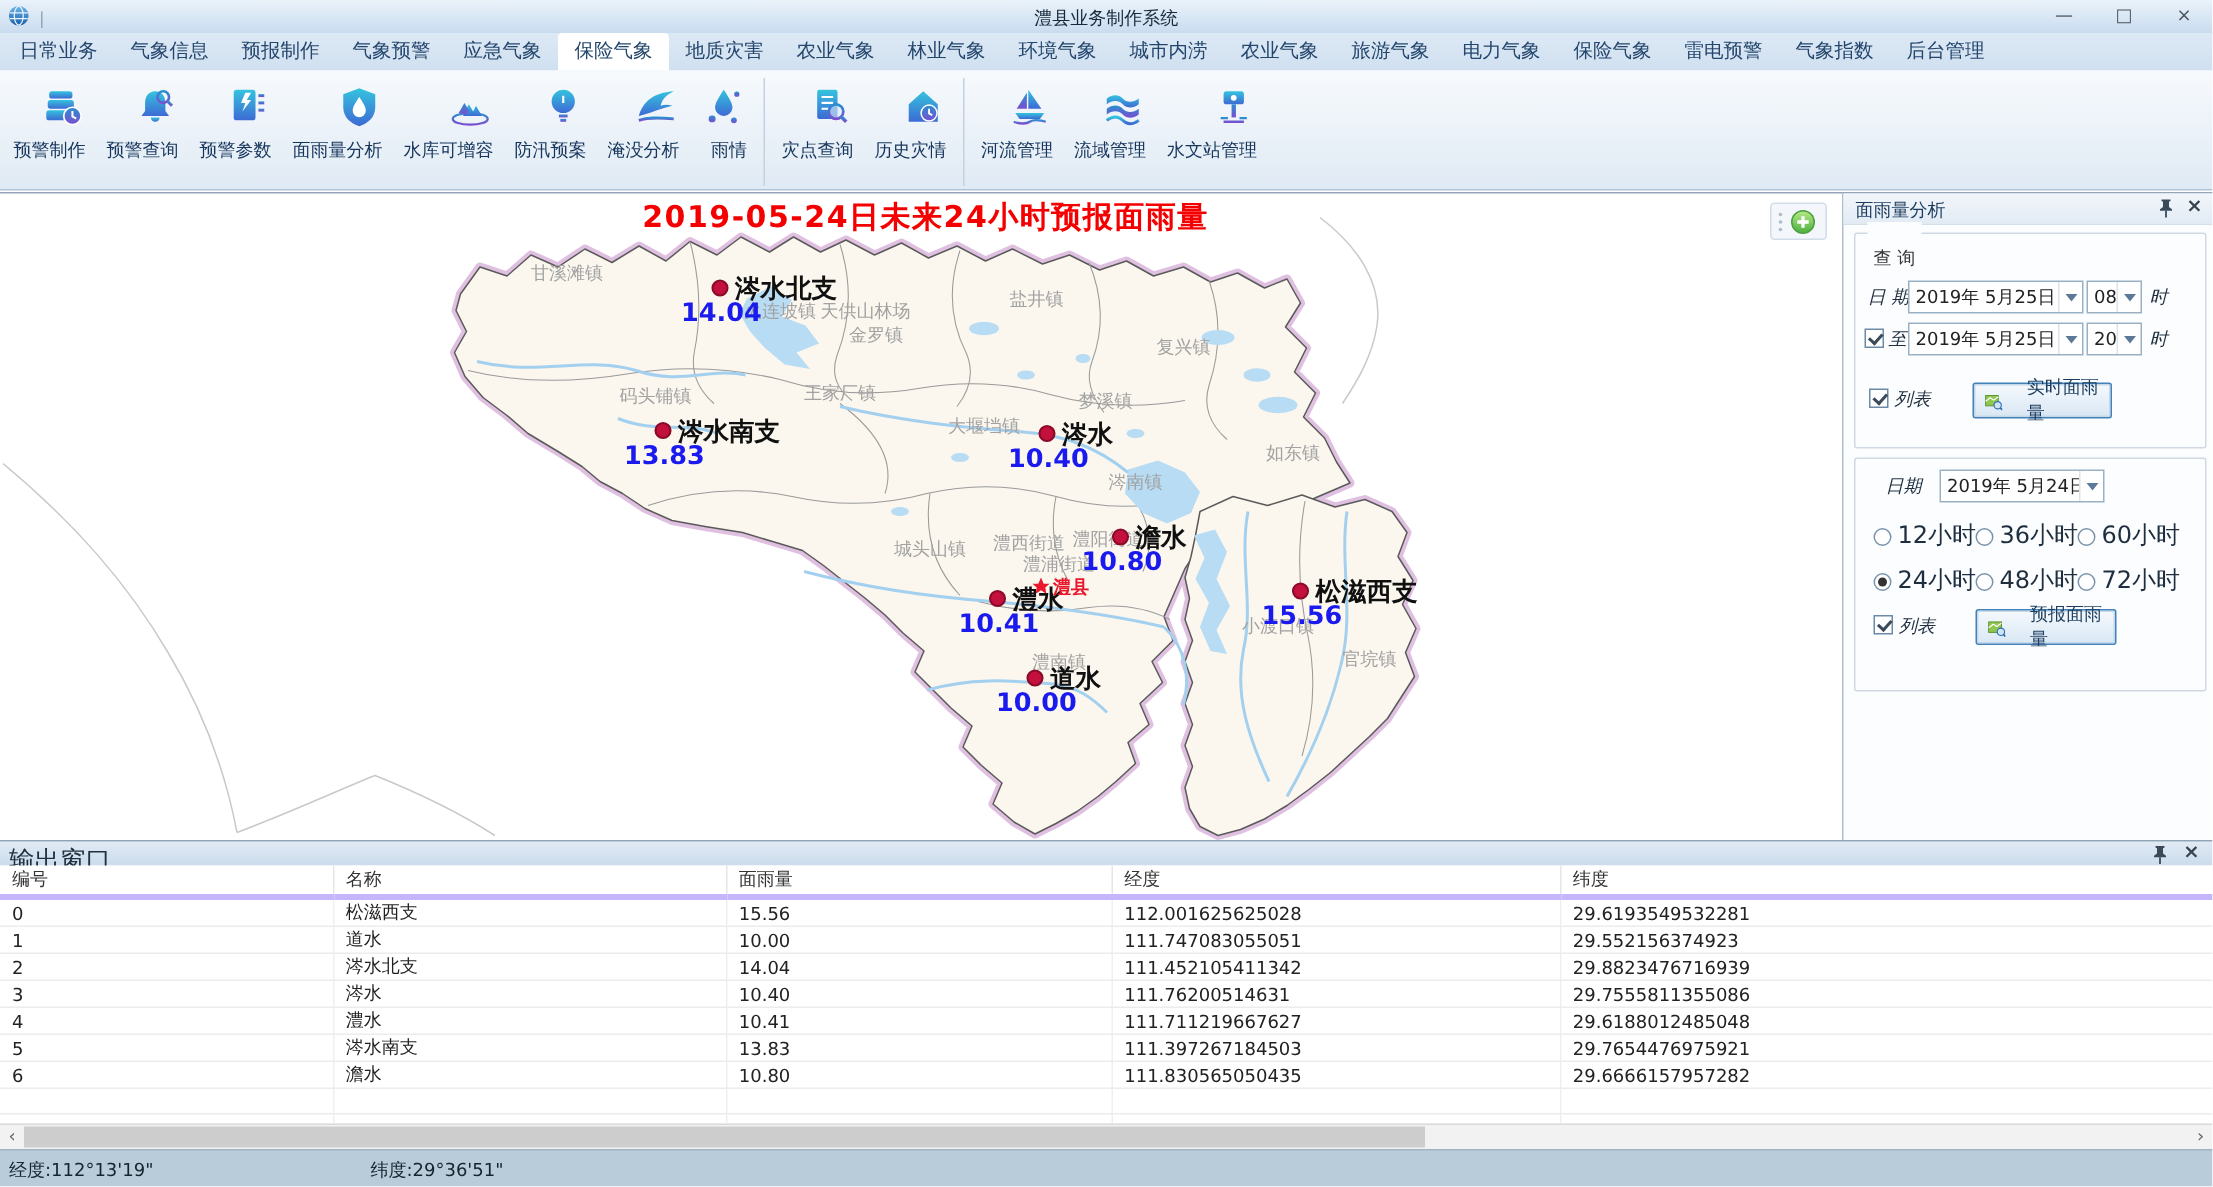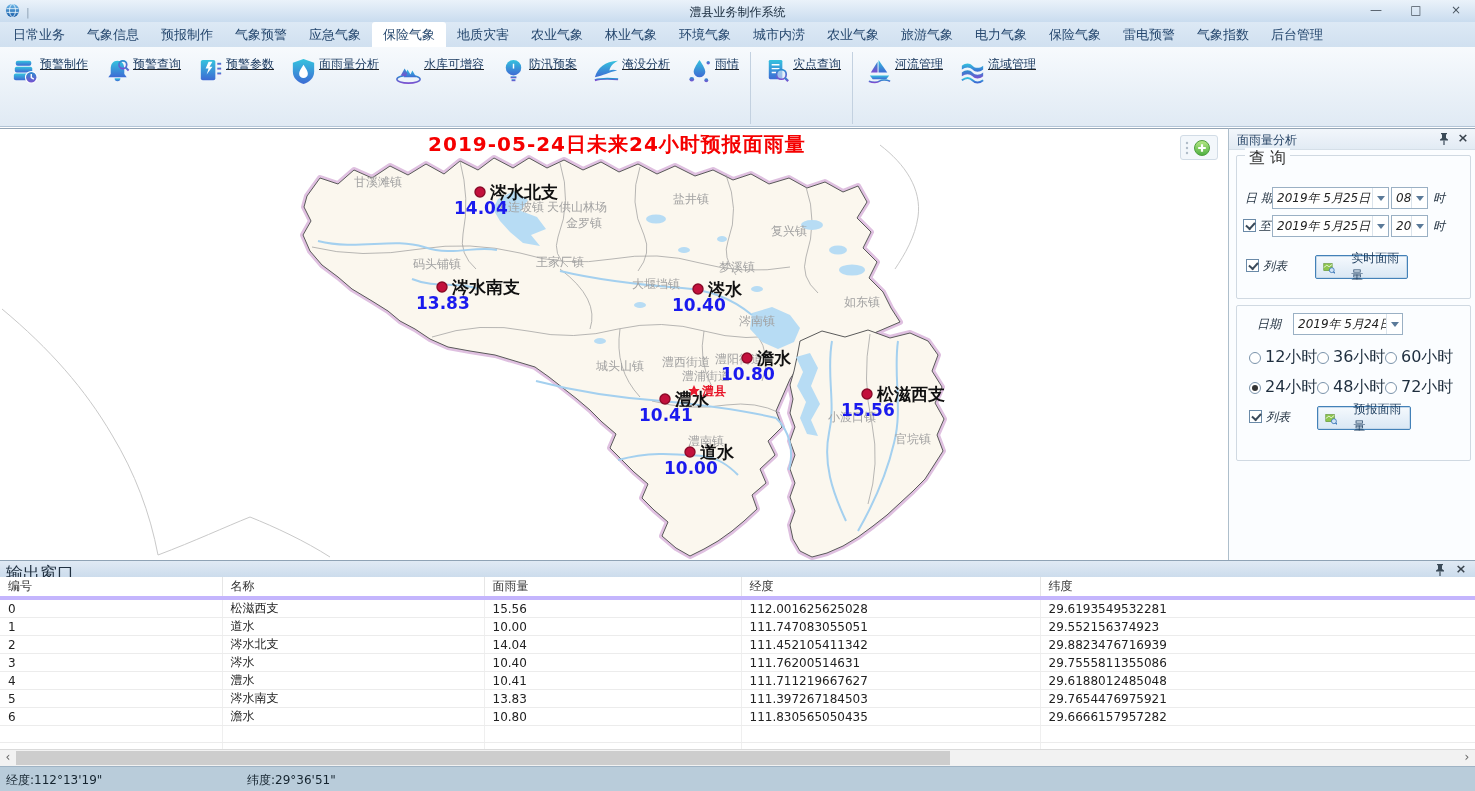--- a/index.html
+++ b/index.html
@@ -19,21 +19,21 @@
   
   .menubar{position:absolute;left:0;top:22px;width:100%;height:25px;
     background:linear-gradient(#dde9f5,#d0e0f0);display:flex;align-items:flex-end;padding-left:2px;box-sizing:border-box;}
   .tab{width:74px;height:25px;line-height:25px;text-align:center;font-size:13px;color:#24466d;flex:0 0 auto;}
   .tab.active{background:#ffffff;border-radius:3px 3px 0 0;}
 
   
   .toolbar{position:absolute;left:0;top:47px;width:100%;height:80px;box-sizing:border-box;
     background:linear-gradient(#f7fafd,#e0eaf4);border-bottom:1px solid #b2c4d6;
     display:flex;align-items:stretch;padding:3px 2px 0 2px;}
-  .tb-item{display:flex;align-items:flex-start;padding:3px 7px 0 7px;flex:0 0 auto;text-decoration:underline;}
+  .tb-item{display:flex;flex-direction:column;align-items:flex-end;padding:3px 7px 0 7px;flex:0 0 auto;}
   .tb-ico{height:36px;display:flex;align-items:center;}
   .tb-ico svg{width:31px;height:31px;}
   .tb-lbl{font-size:12px;color:#15355c;margin-top:3px;white-space:nowrap;}
   .tb-div{width:1px;background:#c3d1e0;margin:2px 4px;flex:0 0 auto;}
 
   
   .map{position:absolute;left:0;top:128px;width:1228px;height:432px;background:#fff;border-top:1px solid #93a5b6;box-sizing:border-box;}
   .map svg.mapcanvas{position:absolute;left:0;top:0;}
   .halo{fill:#fbf7ee;stroke:#dfc0e0;stroke-width:6;stroke-linejoin:round;}
   .county{fill:#fbf7ee;stroke:#5a5a5a;stroke-width:1;stroke-linejoin:round;}
@@ -51,25 +51,25 @@
 
   
   .panel{position:absolute;left:1228px;top:128px;width:247px;height:432px;box-sizing:border-box;
     background:#fbfdff;border-top:1px solid #93a5b6;border-left:1px solid #aebecb;}
   .panel-header{position:absolute;left:0;top:0;right:0;height:20px;
     background:linear-gradient(#f2f6fb,#e2ebf4);border-bottom:1px solid #d5dfe8;}
   .panel-header .ph-title{position:absolute;left:8px;top:3px;font-size:12px;color:#1c3b5e;}
   .hdr-pin{position:absolute;top:3px;width:12px;height:14px;cursor:default;}
   .hdr-x{position:absolute;top:1px;width:14px;height:16px;font-size:13px;font-weight:bold;color:#39434d;text-align:center;line-height:16px;cursor:default;}
   .group{position:absolute;border:1px solid #d0d9e2;border-radius:2px;}
-  .group-legend{position:absolute;top:-8px;left:8px;background:#fbfdff;padding:0 4px;font-size:16px;color:#333;}
+  .group-legend{position:absolute;top:-8px;left:8px;background:#fbfdff;padding:16px 4px;font-size:12px;color:#333;}
   .plabel{position:absolute;font-size:12px;color:#1e2e3e;line-height:22px;font-style:italic;}
   .combo{position:absolute;height:22px;background:#fff;border:1px solid #9ab0c4;box-sizing:border-box;
     display:flex;align-items:center;font-size:12px;color:#222;}
-  .combo .combo-val{flex:1;padding-left:4px;white-space:nowrap;overflow:hidden;font-style:italic;}
+  .combo .combo-val{flex:1;padding-left:4px;white-space:nowrap;overflow:hidden;}
   .combo .combo-arrow{width:15px;height:100%;display:flex;align-items:center;justify-content:center;border-left:1px solid #dbe4ec;}
   .combo .combo-arrow::after{content:"";border-left:4px solid transparent;border-right:4px solid transparent;border-top:5px solid #5b7a99;}
   .chk{position:absolute;width:13px;height:13px;background:#fff;border:1px solid #6a8aa8;box-sizing:border-box;}
   .chk.on::after{content:"";position:absolute;left:2px;top:2px;width:7px;height:4px;
     border-left:2px solid #3a4a5a;border-bottom:2px solid #3a4a5a;transform:rotate(-48deg);}
   .radio-item{position:absolute;display:flex;align-items:center;gap:4px;font-size:16px;color:#1e2e3e;}
   .rb{width:12px;height:12px;border:1px solid #7a93ab;border-radius:50%;background:#fff;box-sizing:border-box;position:relative;}
   .rb.on::after{content:"";position:absolute;left:2px;top:2px;width:6px;height:6px;border-radius:50%;background:#333;}
   .pbtn{position:absolute;height:24px;box-sizing:border-box;border:1px solid #4381b8;border-radius:2px;
     background:linear-gradient(#f5f9fd,#d9e7f4);display:flex;align-items:center;gap:16px;padding:0 7px;
@@ -252,20 +252,30 @@
         <span class="tb-ico">
           <svg viewBox="0 0 32 32">
             <rect x="7" y="4" width="14" height="20" rx="1.5" fill="url(#gA)"></rect>
             <path d="M10 9h8M10 13h8M10 17h5" stroke="#fff" stroke-width="1.4"></path>
             <circle cx="20" cy="19" r="5" fill="#dcebf8" fill-opacity="0.6" stroke="url(#gB)" stroke-width="1.8"></circle>
             <line x1="23.5" y1="22.5" x2="27" y2="26" stroke="url(#gB)" stroke-width="2.4"></line>
           </svg>
         </span>
         <span class="tb-lbl">灾点查询</span>
       </div>
+      <div class="tb-item">
+        <span class="tb-ico">
+          <svg viewBox="0 0 32 32">
+            <path d="M6 14L16 5l10 9v12H6z" fill="url(#gA)"></path>
+            <circle cx="20" cy="20" r="5.5" fill="url(#gB)" stroke="#fff"></circle>
+            <path d="M20 17v3.2l2.2 1.3" stroke="#fff" stroke-width="1.3" fill="none"></path>
+          </svg>
+        </span>
+        <span class="tb-lbl">历史灾情</span>
+      </div>
       <div class="tb-div"></div>
       <div class="tb-item">
         <span class="tb-ico">
           <svg viewBox="0 0 32 32">
             <path d="M15 4v13h9z" fill="url(#gA)"></path>
             <path d="M14 6L7 17h7z" fill="url(#gB)"></path>
             <path d="M6 20h20l-3 4H9z" fill="url(#gA)"></path>
             <path d="M5 26c4 1.6 9 1.6 11 0s7-1.6 11 0" stroke="url(#gB)" stroke-width="1.6" fill="none"></path>
           </svg>
         </span>
@@ -273,20 +283,31 @@
       </div>
       <div class="tb-item">
         <span class="tb-ico">
           <svg viewBox="0 0 32 32">
             <path d="M5 10c4-3 8-3 11 0s7 3 11 0v4c-4 3-8 3-11 0s-7-3-11 0z" fill="url(#gA)"></path>
             <path d="M5 17c4-3 8-3 11 0s7 3 11 0v4c-4 3-8 3-11 0s-7-3-11 0z" fill="url(#gB)"></path>
             <path d="M5 25c4-3 8-3 11 0s7 3 11 0" stroke="url(#gA)" stroke-width="2" fill="none"></path>
           </svg>
         </span>
         <span class="tb-lbl">流域管理</span>
+      </div>
+      <div class="tb-item">
+        <span class="tb-ico">
+          <svg viewBox="0 0 32 32">
+            <rect x="9" y="5" width="14" height="9" rx="2" fill="url(#gA)"></rect>
+            <circle cx="16" cy="9.5" r="2" fill="#fff"></circle>
+            <rect x="14.5" y="14" width="3" height="9" fill="url(#gB)"></rect>
+            <path d="M9 26h14M7 23.5h5M20 23.5h5" stroke="url(#gB)" stroke-width="1.6"></path>
+          </svg>
+        </span>
+        <span class="tb-lbl">水文站管理</span>
       </div>
     </div>
 
   <div class="map">
     <svg class="mapcanvas" id="map-svg" width="1228" height="432" viewBox="0 0 1228 432">
       <g>
         <path class="nb" d="M2,180 C50,220 85,260 112,306 C135,344 150,384 158,426"></path>
         <path class="nb" d="M158,426 C195,412 225,398 250,388 C275,398 305,412 330,428"></path>
         <path class="nb" d="M880,16 C905,35 922,60 918,88 C915,108 905,125 895,140"></path>
       </g>

